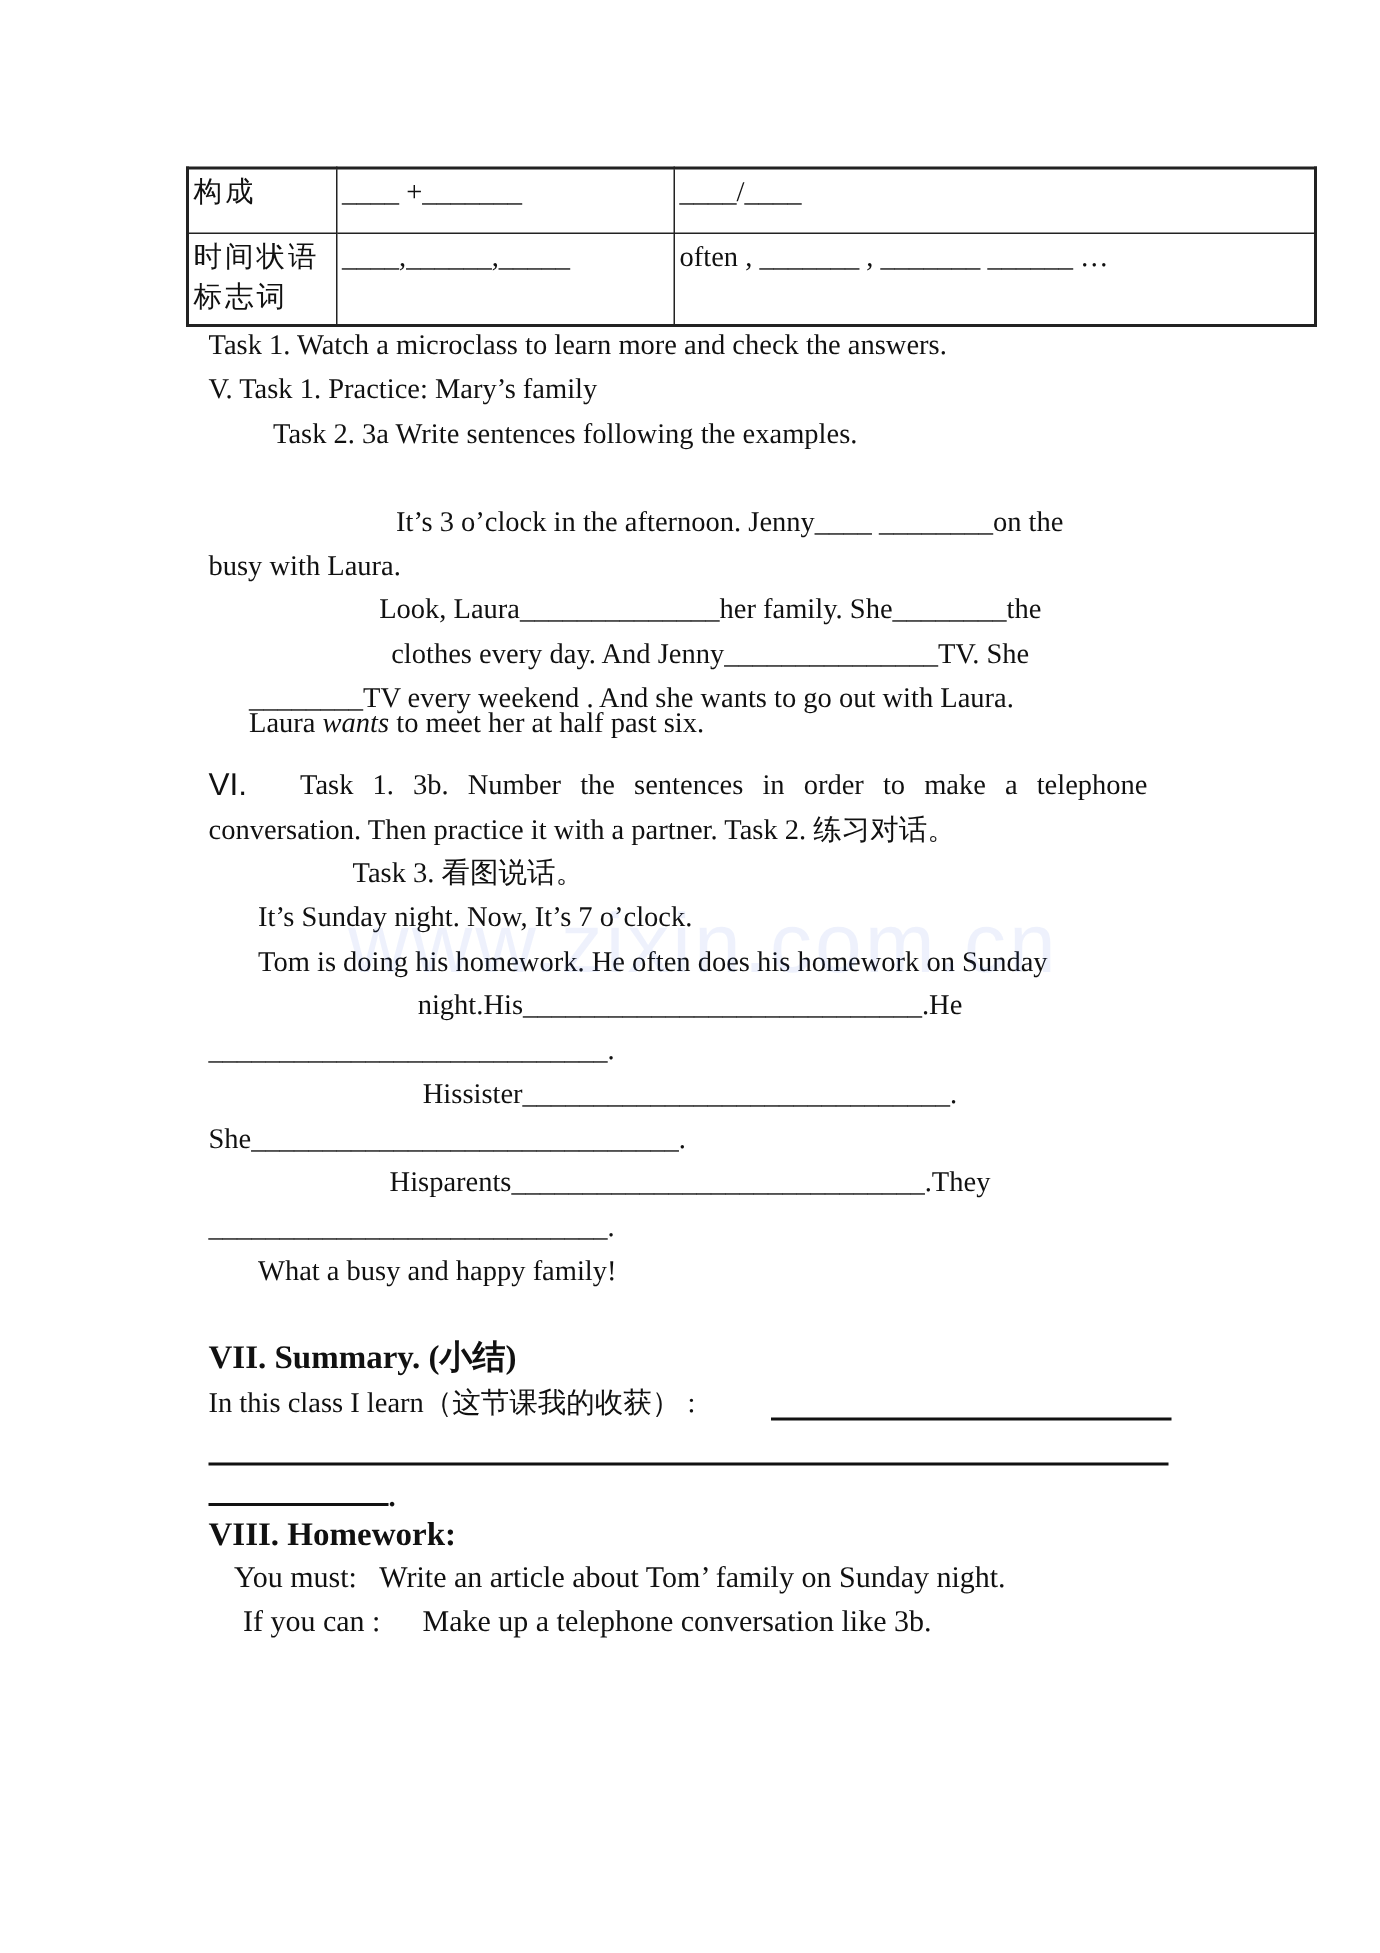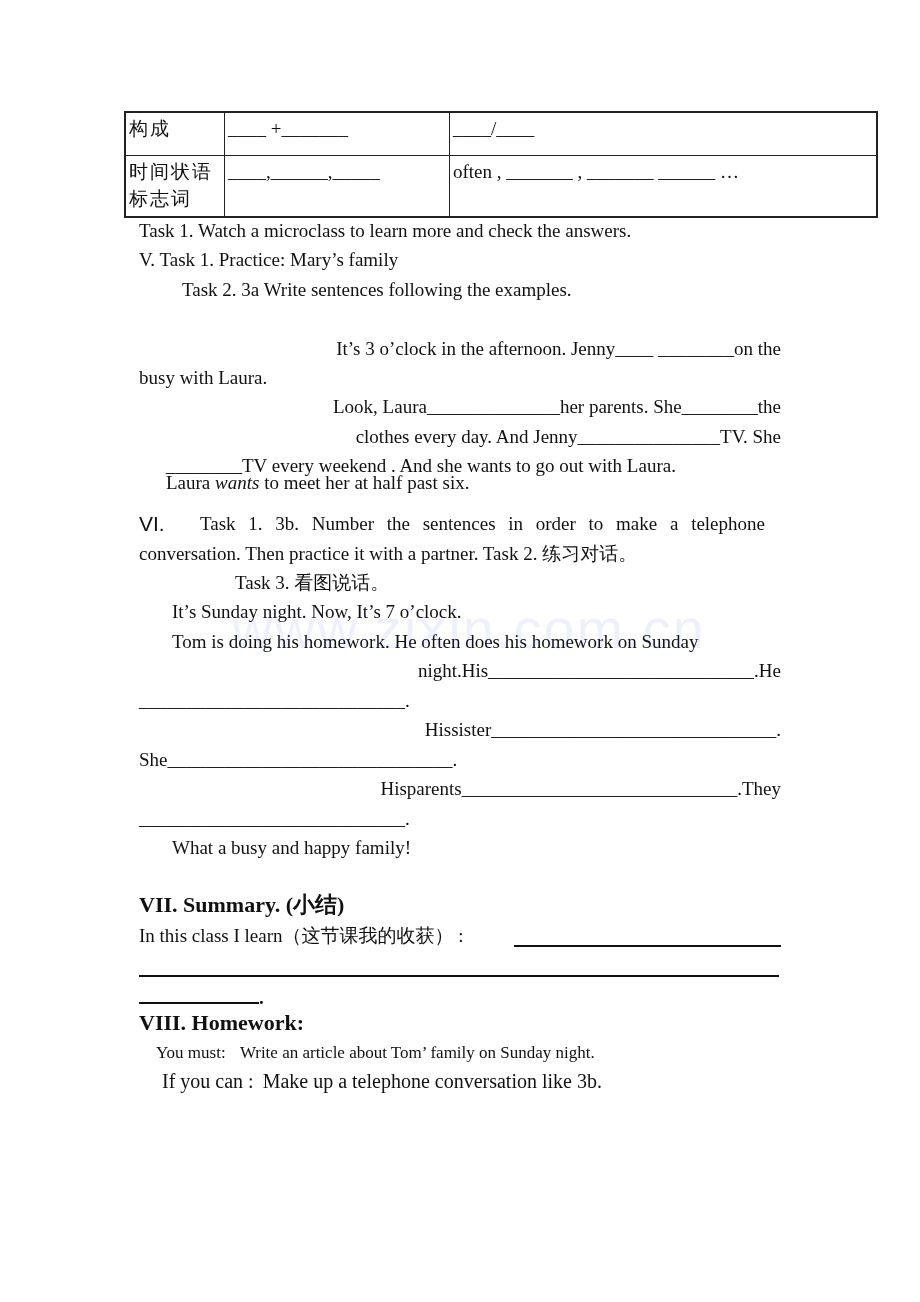--- a/index.html
+++ b/index.html
@@ -7,21 +7,21 @@
          font-family: "Liberation Serif", "DejaVu Serif", serif; color: #111; }
   .page { position: absolute; left: 0; top: 0; width: 920px; height: 1200px; }
   .grammar-table { position: absolute; left: 124px; top: 111px; width: 754px; height: 102px;
                    border-collapse: collapse; border: 2px solid #222; font-size: 19px; }
   .grammar-table td { border: 1px solid #222; vertical-align: top; padding: 2px 3px; line-height: 27px; }
   .grammar-table tr.r1 td { height: 38px; }
   .grammar-table tr.r2 td { height: 56px; }
   .c1 { width: 92px; letter-spacing: 2px; }
   .c2 { width: 218px; }
   .line { position: absolute; left: 139px; width: 642px; font-size: 19px; line-height: 29px; white-space: nowrap; }
-  .justify { display: flex; justify-content: flex-end; }
+  .justify { display: flex; justify-content: center; }
   .bold { font-weight: bold; }
   .h2 { font-size: 22px; font-weight: bold; }
   .blank-under { display: inline-block; border-bottom: 2px solid #111; height: 22px; vertical-align: baseline; }
   .watermark { position: absolute; left: 232px; top: 596px; font-family: "Liberation Sans", "DejaVu Sans", sans-serif;
                font-size: 56px; color: #1d4ed8; opacity: 0.07; letter-spacing: 2px; pointer-events: none; white-space: nowrap; }
   i { font-style: italic; }
 </style>
 </head>
 <body>
 
@@ -49,21 +49,21 @@
   <div class="line justify" style="top:334px; left:192px; width:589px;">
     <span>It’s 3 o’clock in the afternoon. Jenny</span>
     <span>____ ________</span>
     <span>on the</span>
   </div>
   <div class="line" style="top:363px;">busy with Laura.</div>
   <div class="line justify" style="top:392px; left:166px; width:615px;">
     <span>Look, Laura</span>
     <span>______</span>
     <span>________</span>
-    <span>her parents. She</span>
+    <span>her family. She</span>
     <span>________</span>
     <span>the</span>
   </div>
   <div class="line justify" style="top:422px; left:166px; width:615px;">
     <span>clothes every day. And Jenny</span>
     <span>_______</span>
     <span>________</span>
     <span>TV. She</span>
   </div>
   <div class="line" style="top:451px; left:166px; width:615px;">________TV every weekend .    And she wants to go out with Laura.</div>
@@ -103,23 +103,23 @@
   <div class="line" style="top:921px; width:642px;">
     <span style="font-weight:normal;">In this class I learn（这节课我的收获） :</span>
     <span class="blank-under" style="position:absolute; left:375px; right:0; top:2px;"></span>
   </div>
   <div class="blank-under" style="position:absolute; left:139px; top:953px; width:640px;"></div>
   <div class="line" style="top:980px;">
     <span class="blank-under" style="width:120px;"></span><span class="bold">.</span>
   </div>
 
   <div class="line h2" style="top:1008px;">VIII. Homework:</div>
-  <div class="line" style="top:1038px; left:156px; font-size:17px;">
+  <div class="line" style="top:1038px; left:156px; font-size:20px;">
     <span>You must:</span>
     <span style="margin-left:10px;">Write an article about Tom’ family on Sunday night.</span>
   </div>
   <div class="line" style="top:1067px; left:162px; font-size:20px;">
     <span>If you can :</span>
-    <span style="margin-left:4px;">Make up a telephone conversation like 3b.</span>
+    <span style="margin-left:23px;">Make up a telephone conversation like 3b.</span>
   </div>
 
   <div class="watermark">www.zixin.com.cn</div>
 </div>
 
 </body></html>

